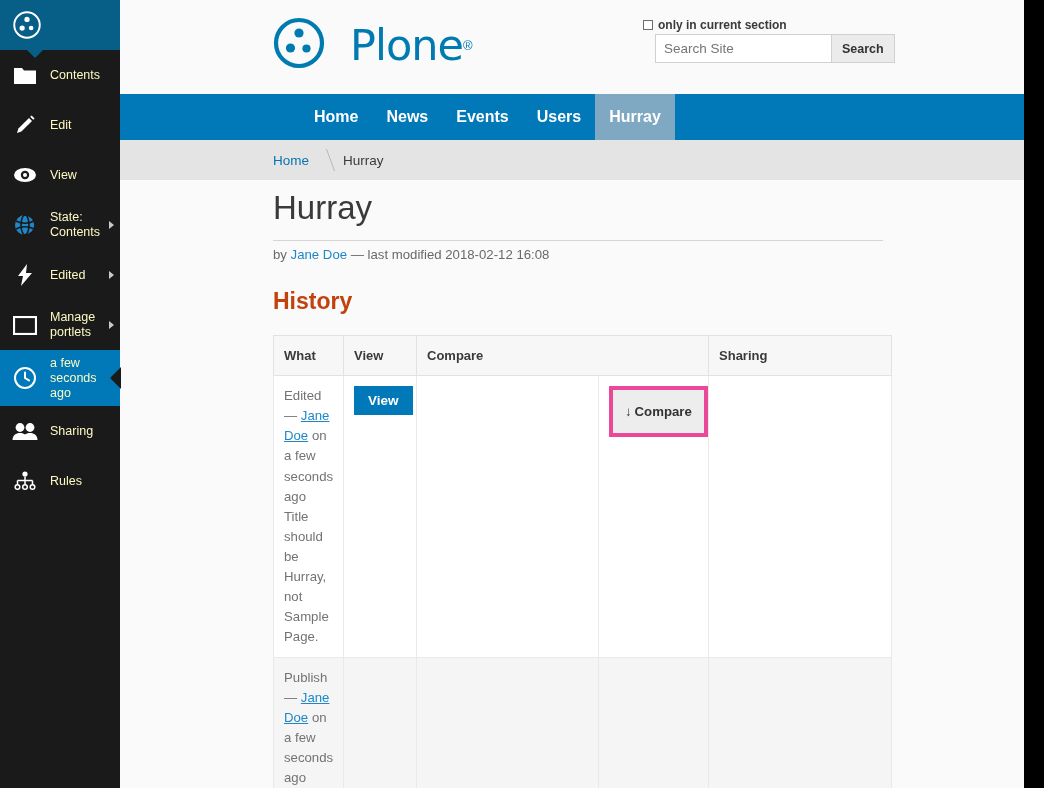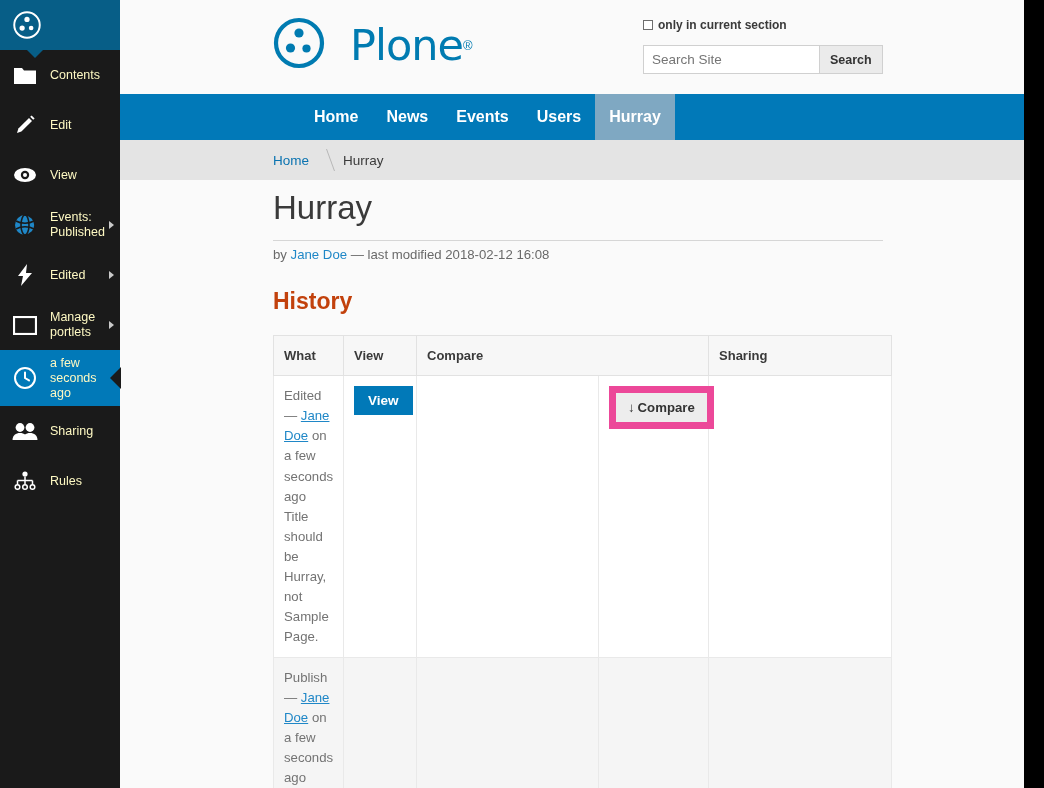--- a/index.html
+++ b/index.html
@@ -63,27 +63,27 @@
   .logo-wrap { position: absolute; left: 143px; top: 17px; display: flex; align-items: center; }
   .logo-mark { width: 52px; height: 52px; }
   .logo-text {
     font-family: "DejaVu Sans", sans-serif;
     font-size: 43px; color: #007bb1; letter-spacing: -1px;
     margin-left: 25px; font-weight: 400; line-height: 1;
   }
   .logo-reg { font-size: 13px; vertical-align: super; color: #007bb1; }
 
   .search-zone { position: absolute; left: 513px; top: 18px; width: 220px; }
-  .only-section { display: flex; align-items: center; gap: 5px; margin-bottom: 13px; }
+  .only-section { display: flex; align-items: center; gap: 5px; margin-bottom: 2px; }
   .ck {
     width: 10px; height: 10px; border: 1px solid #6d6d6d;
     background: #fff; display: inline-block;
   }
   .only-label { font-size: 12px; color: #3a3a3a; font-weight: bold; }
-  .search-row { display: flex; height: 29px; }
+  .search-row { display: flex; height: 29px; margin-left: 12px; }
   .search-input {
     width: 176px; height: 29px; border: 1px solid #d0d0d0; border-right: none;
     background: #fff; font-size: 13.5px; color: #777; padding: 0 8px;
     font-family: "Liberation Sans", sans-serif; outline: none;
   }
   .search-btn {
     height: 29px; padding: 0 10px; border: 1px solid #d0d0d0; background: #ebebeb;
     font-size: 12.5px; font-weight: bold; color: #333; cursor: pointer;
     font-family: "Liberation Sans", sans-serif;
   }
@@ -142,22 +142,22 @@
   .col-cmp2  { width: 110px; }
   .col-rev   { width: 183px; }
 
   .btn-view {
     display: inline-block; background: #0179b8; color: #fff;
     font-size: 13.5px; font-weight: bold; padding: 7px 14px;
     border: none; cursor: pointer; font-family: "Liberation Sans", sans-serif;
   }
   .btn-compare {
     display: inline-block; background: #ededed; color: #333;
-    font-size: 13.2px; font-weight: bold; padding: 7px 12px;
-    border: 7px solid #ec4899; cursor: pointer;
+    font-size: 13.2px; font-weight: bold; padding: 14px 12px;
+    border: 4px solid #ec4899; cursor: pointer;
     font-family: "Liberation Sans", sans-serif; white-space: nowrap;
   }
   .btn-compare .arr { font-weight: normal; margin-right: 3px; }
 </style>
 </head>
 <body>
 
 <div class="screen">
 
   <div class="toolbar">
@@ -205,21 +205,21 @@
 
     <div class="tb-item">
       <span class="tb-icon">
         <svg width="22" height="22" viewBox="0 0 22 22">
           <circle cx="11" cy="11" r="10" fill="#1f87c7"></circle>
           <path d="M11 1a10 10 0 0 1 0 20" fill="none" stroke="#1a1a1a" stroke-width="1.6"></path>
           <path d="M2 7c5 3 13 3 18 0M2 15c5-3 13-3 18 0" stroke="#1a1a1a" stroke-width="1.6" fill="none"></path>
           <ellipse cx="11" cy="11" rx="4" ry="10" fill="none" stroke="#1a1a1a" stroke-width="1.6"></ellipse>
         </svg>
       </span>
-      <span class="tb-label">Events: Published</span>
+      <span class="tb-label">State: Contents</span>
       <span class="tb-caret"></span>
     </div>
 
     <div class="tb-item">
       <span class="tb-icon">
         <svg width="16" height="22" viewBox="0 0 16 22">
           <path d="M10 0L1 12h5l-2 10 11-13H9z" fill="#ffffff"></path>
         </svg>
       </span>
       <span class="tb-label">Edited</span>

